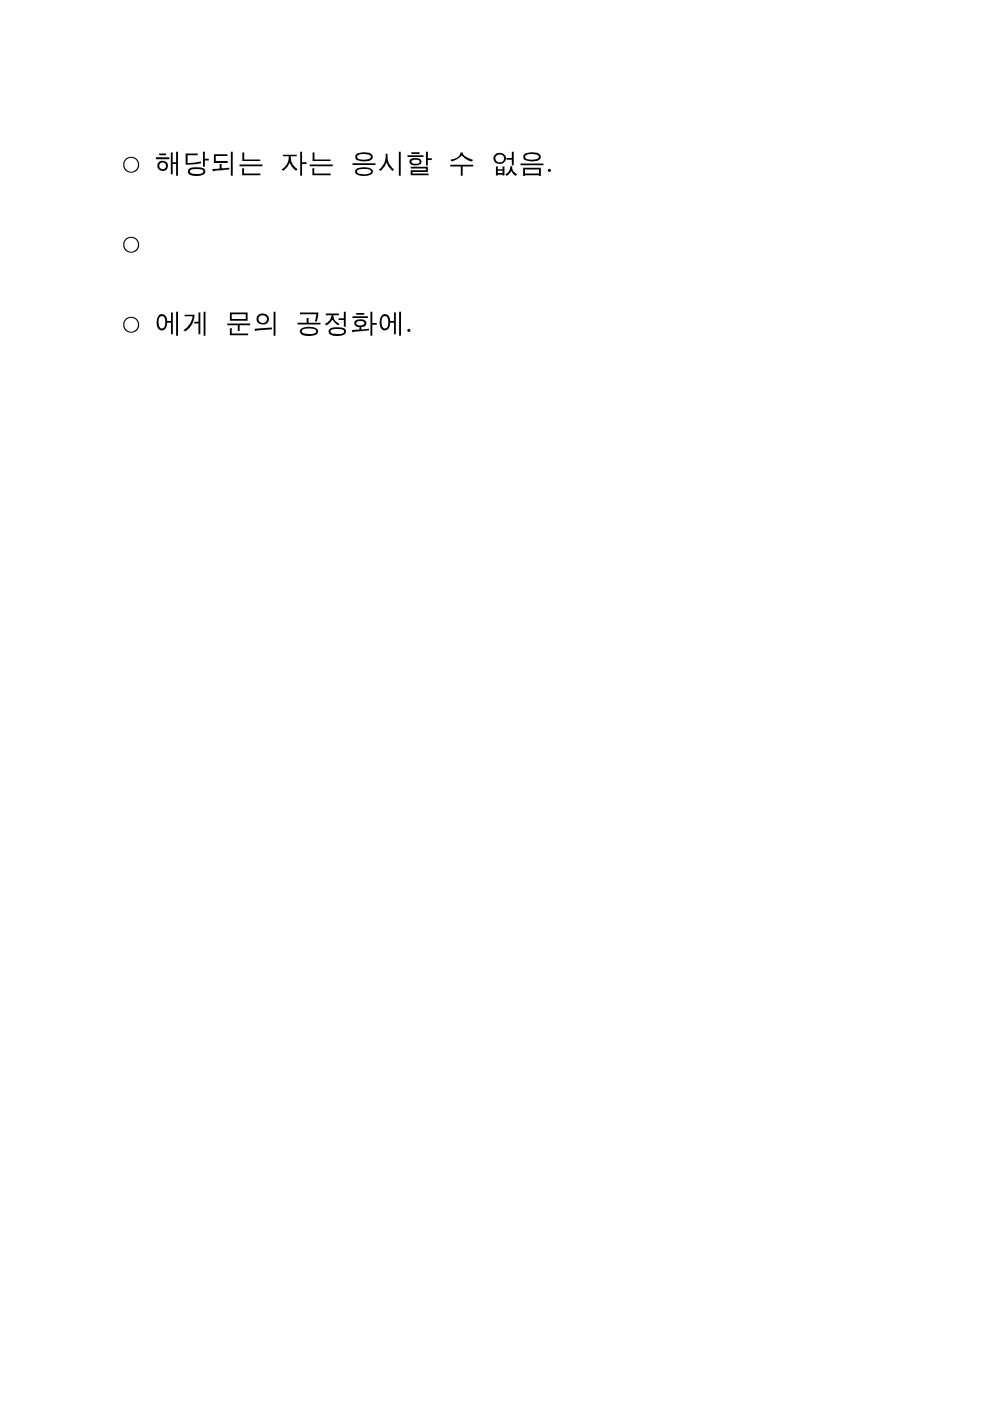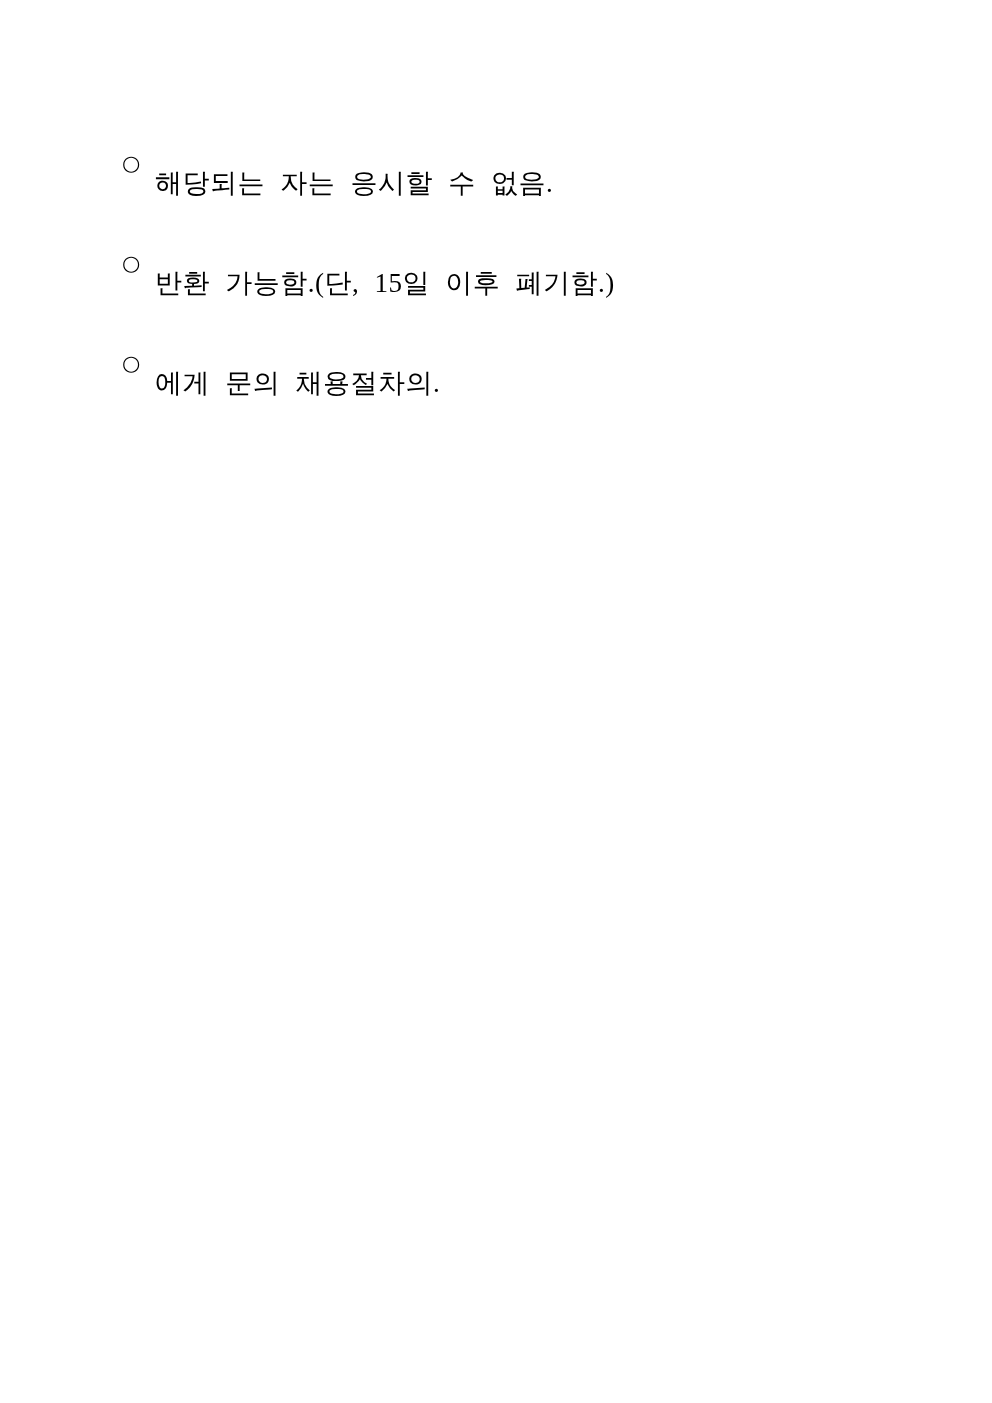--- a/index.html
+++ b/index.html
@@ -46,42 +46,40 @@
     letter-spacing: 0.5px;
     word-spacing: 8px;
     text-align: justify;
     text-align-last: justify;
     white-space: normal;
     overflow: hidden;
   }
   .line.last {
     text-align: left;
     text-align-last: left;
-    margin-top: 20px;
   }
 </style>
 </head>
 <body>
 
 <div class="doc-page">
 
   <div class="bullet-item">
     <span class="marker">○</span>
     <div class="bullet-text">
       <div class="line last">해당되는 자는 응시할 수 없음.</div>
     </div>
   </div>
 
   <div class="bullet-item">
     <span class="marker heavy">○</span>
     <div class="bullet-text">
-      <div class="line last">반환 가능함.(단, 15일 이후 폐기함.)</div>
     </div>
   </div>
 
   <div class="bullet-item">
     <span class="marker">○</span>
     <div class="bullet-text">
-      <div class="line last">에게 문의 채용절차의.</div>
+      <div class="line last">에게 문의 공정화에.</div>
     </div>
   </div>
 
 </div>
 
 </body></html>

